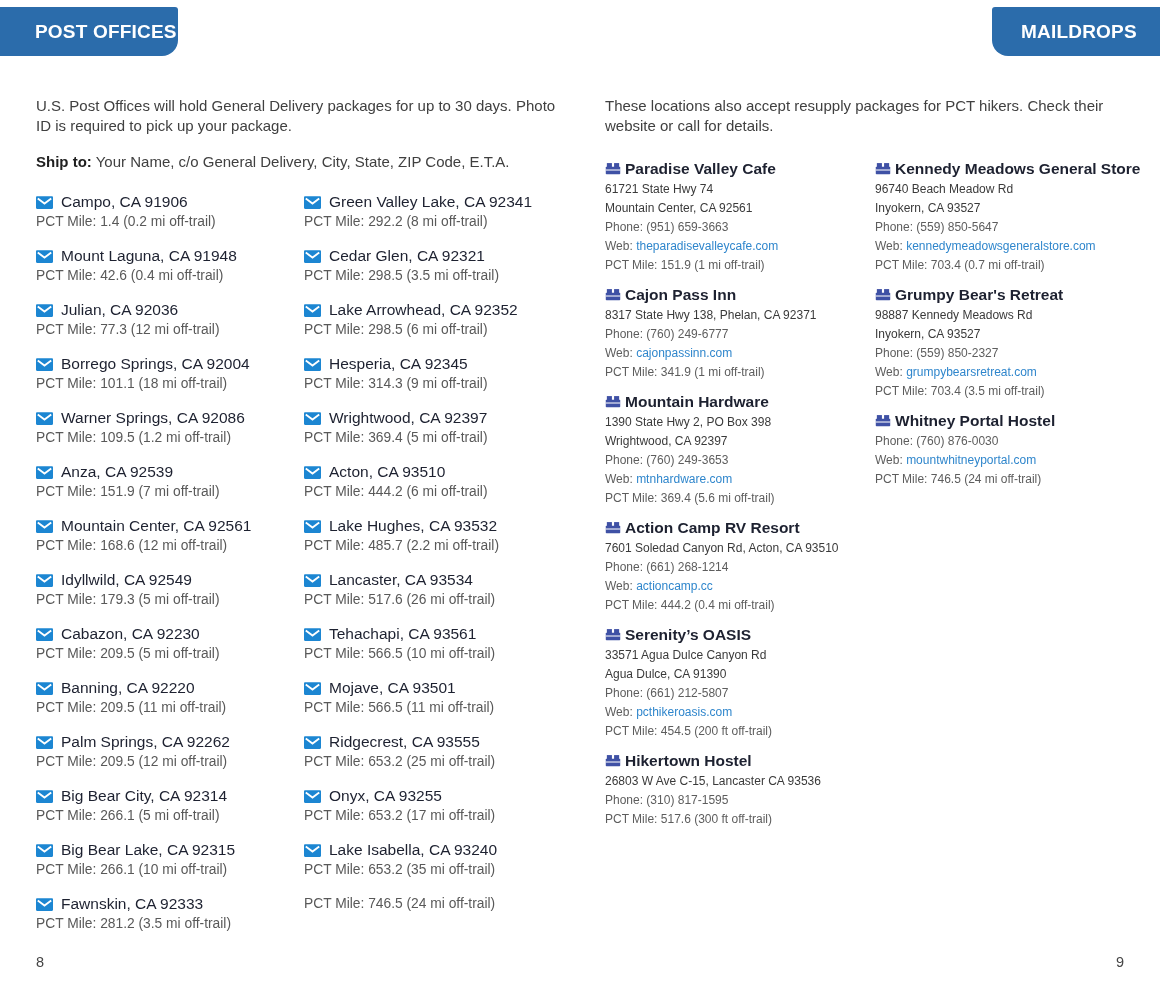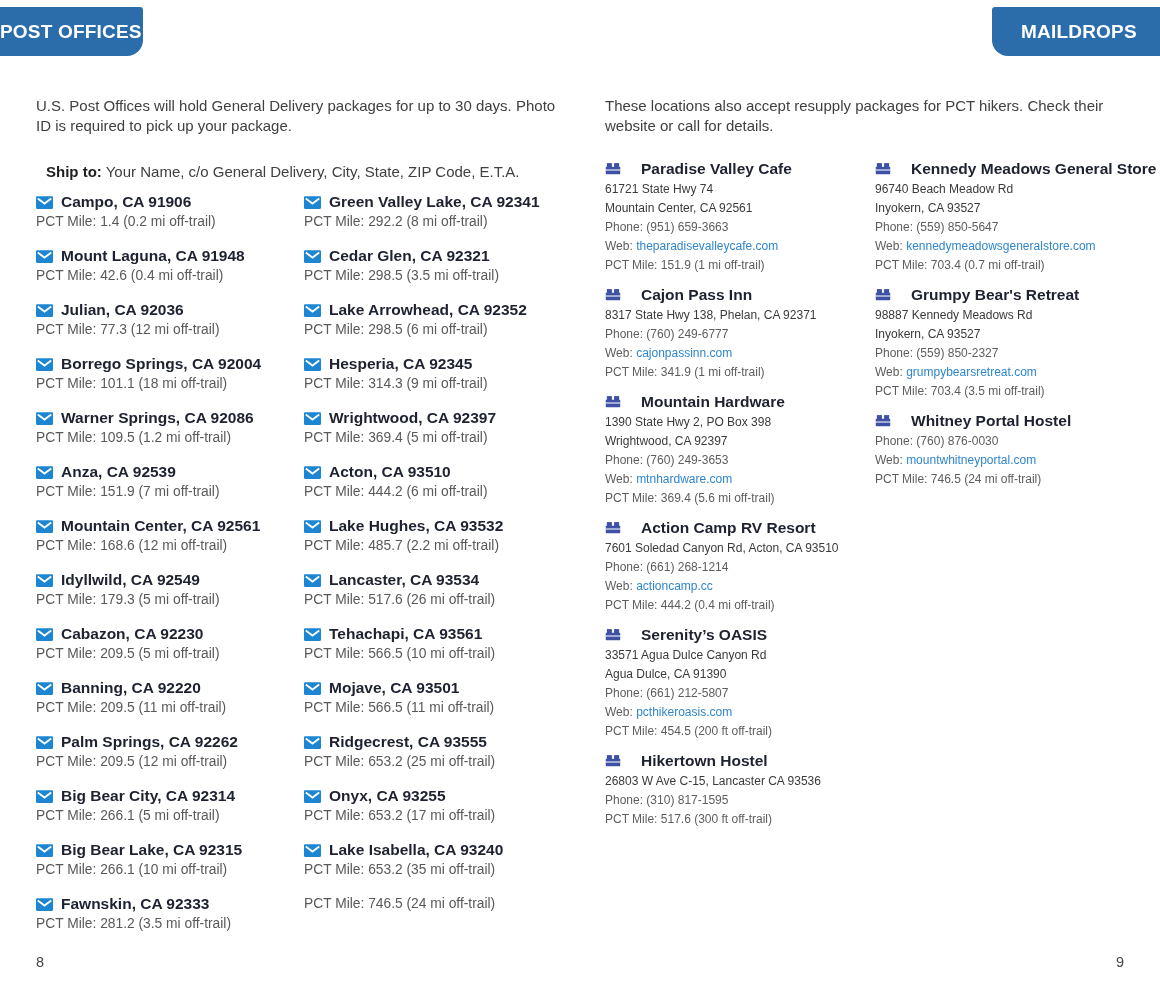--- a/index.html
+++ b/index.html
@@ -4,37 +4,37 @@
 <style>
   html,body{margin:0;padding:0;background:#fff;}
   .sheet{
     position:relative;width:1160px;height:1000px;background:#ffffff;overflow:hidden;
     font-family:"Liberation Sans","DejaVu Sans",sans-serif;
   }
   .banner{
     position:absolute;top:7px;height:49px;background:#2b6cab;color:#fff;
     font-weight:700;font-size:19px;display:flex;align-items:center;letter-spacing:.2px;
   }
-  .banner-left{left:0;width:143px;border-radius:0 3px 16px 0;}
+  .banner-left{left:0;width:143px;padding-left:35px;border-radius:0 3px 16px 0;}
   .banner-right{right:0;width:139px;padding-left:29px;border-radius:3px 0 0 16px;}
   .intro{position:absolute;margin:0;font-size:15px;line-height:20px;color:#404040;}
   .intro-left{left:36px;top:96px;width:530px;}
   .intro-right{left:605px;top:96px;width:525px;}
-  .shipto{position:absolute;left:36px;top:153px;margin:10px;font-size:15px;color:#404040;}
+  .shipto{position:absolute;left:36px;top:153px;margin:0;font-size:15px;color:#404040;}
   .shipto b{color:#1f1f1f;}
   .po-cols{position:absolute;left:36px;top:192px;display:flex;}
   .po-col{width:268px;}
   .po-entry{margin-bottom:15px;}
-  .po-head{display:flex;align-items:center;gap:8px;font-weight:700;font-size:15.5px;line-height:20px;color:#1d2130;}
+  .po-head{display:flex;align-items:center;gap:8px;font-weight:400;font-size:15.5px;line-height:20px;color:#1d2130;}
   .po-mile{font-size:13.8px;line-height:19px;color:#595959;margin-top:0;}
   .md-cols{position:absolute;left:605px;top:158px;display:flex;}
   .md-col-0{width:270px;}
   .md-col-1{width:285px;}
   .md-entry{margin-bottom:9px;}
-  .md-head{display:flex;align-items:center;gap:20px;font-weight:700;font-size:15.5px;line-height:21px;color:#1d2130;margin-bottom:1px;}
+  .md-head{display:flex;align-items:center;gap:4px;font-weight:700;font-size:15.5px;line-height:21px;color:#1d2130;margin-bottom:1px;}
   .md-line{font-size:12px;line-height:19px;color:#3a3a3a;white-space:nowrap;}
   .md-line.dim{color:#5d5d5d;}
   .md-line a{color:#2f86cc;text-decoration:none;}
   .pagenum{position:absolute;top:954px;font-size:14.5px;color:#454545;}
   .pagenum-left{left:36px;}
   .pagenum-right{right:36px;}
   .icon{flex:0 0 auto;display:inline-flex;}
 </style>
 </head>
 <body>

